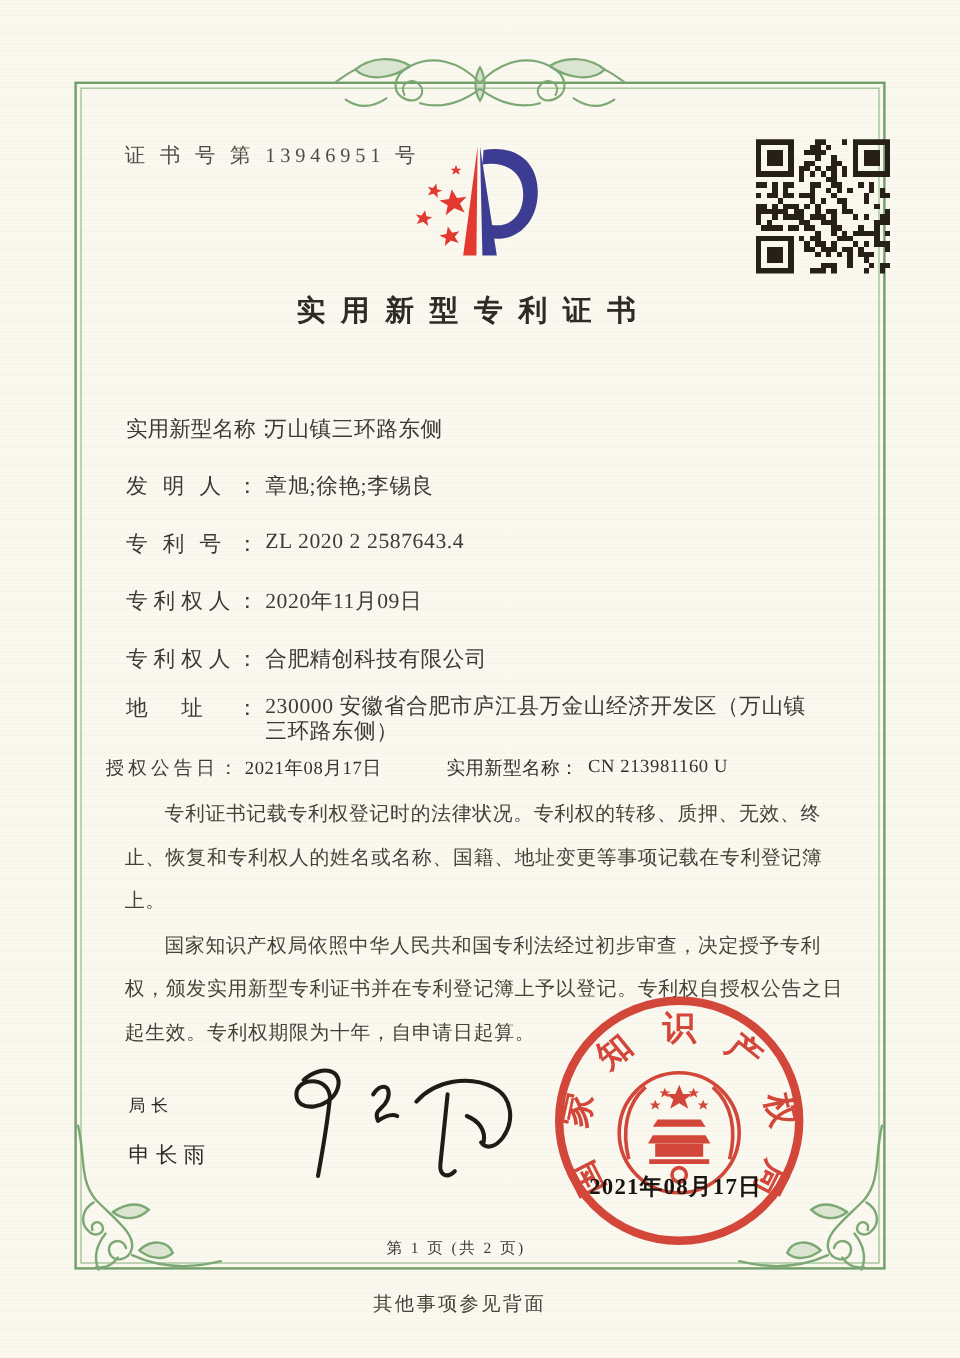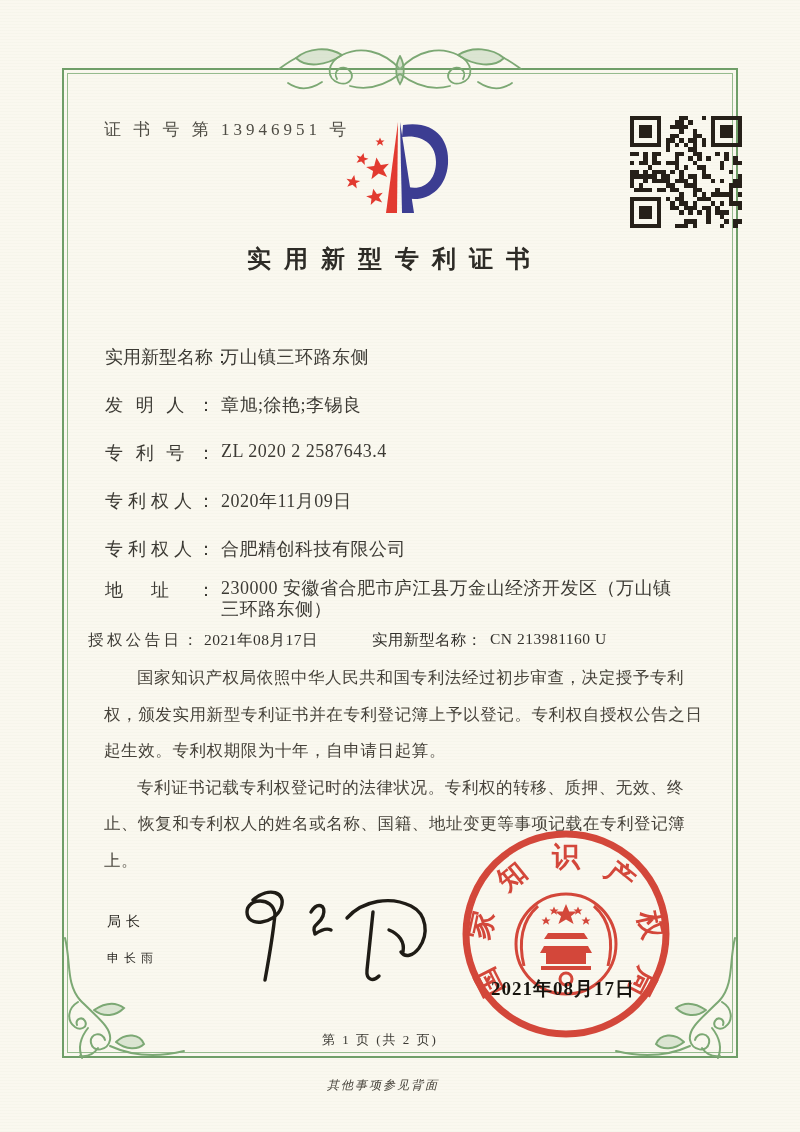--- a/index.html
+++ b/index.html
@@ -28,28 +28,28 @@
   .grant-row .f-label{width:110px}
   .gv1{margin-left:6px;width:168px;}
   .gl2{flex:none;width:110px;text-align:justify;text-align-last:justify;margin-left:0px;}
   .gv2{margin-left:8px;}
   
   .paras{position:absolute;left:104px;top:660px;width:600px;font-size:16.5px;line-height:36.5px;
     color:#46423a;letter-spacing:.6px;}
   .paras p{margin:0;text-indent:2em;}
   
   .sig-title{position:absolute;left:107px;top:913px;font-size:14px;letter-spacing:5px;color:#2c2a25;font-family:Liberation Serif, serif;}
-  .sig-name{position:absolute;left:107px;top:950px;font-size:12px;letter-spacing:5px;color:#2c2a25;font-family:"Liberation Sans","DejaVu Sans",sans-serif;}
+  .sig-name{position:absolute;left:107px;top:950px;font-size:18px;letter-spacing:5px;color:#2c2a25;font-family:"Liberation Sans","DejaVu Sans",sans-serif;}
   .sig-draw{position:absolute;left:215px;top:878px;width:225px;height:112px;}
   
   .seal{position:absolute;left:458px;top:826px;width:216px;height:216px;opacity:.93;z-index:2;}
   .seal-date{position:absolute;left:491px;top:976px;font-size:19px;color:#17150f;letter-spacing:1px;z-index:3;font-weight:600;}
   
   .page-info{position:absolute;left:0;top:1031px;width:760px;text-align:center;font-size:13px;letter-spacing:2px;color:#3c3a34;}
-  .back-note{position:absolute;left:0;top:1077px;width:766px;text-align:center;font-size:12px;letter-spacing:2px;color:#46423a;font-style:italic;}
+  .back-note{position:absolute;left:0;top:1077px;width:766px;text-align:center;font-size:16px;letter-spacing:2px;color:#46423a;}
   
   .orn-top{position:absolute;left:278px;top:38px;width:244px;height:64px;z-index:2;}
   .orn-bl{position:absolute;left:58px;top:936px;width:130px;height:128px;z-index:1;}
   .orn-br{position:absolute;left:612px;top:936px;width:130px;height:128px;z-index:1;transform:scaleX(-1);}
 </style>
 </head>
 <body>
 
 <div id="page">
 
@@ -444,22 +444,22 @@
   </div>
 
   <div class="grant-row">
     <span class="f-label">授权公告日：</span>
     <span class="f-value gv1">2021年08月17日</span>
     <span class="gl2">实用新型名称：</span>
     <span class="f-value gv2">CN 213981160 U</span>
   </div>
 
   <div class="paras">
+    <p>专利证书记载专利权登记时的法律状况。专利权的转移、质押、无效、终止、恢复和专利权人的姓名或名称、国籍、地址变更等事项记载在专利登记簿上。</p>
     <p>国家知识产权局依照中华人民共和国专利法经过初步审查，决定授予专利权，颁发实用新型专利证书并在专利登记簿上予以登记。专利权自授权公告之日起生效。专利权期限为十年，自申请日起算。</p>
-    <p>专利证书记载专利权登记时的法律状况。专利权的转移、质押、无效、终止、恢复和专利权人的姓名或名称、国籍、地址变更等事项记载在专利登记簿上。</p>
   </div>
 
   <div class="sig-title">局长</div>
   <div class="sig-name">申长雨</div>
   <svg class="sig-draw" viewBox="0 0 225 112">
     <g stroke="#1f1c16" stroke-width="3.4" fill="none" stroke-linecap="round" stroke-linejoin="round">
       <path d="M38,22 C54,8 72,14 66,30 C60,46 32,50 32,34 C32,20 58,18 60,36 C58,58 54,80 50,102"></path>
       <path d="M96,34 C102,24 112,26 108,38 C104,48 96,46 100,56 C106,52 112,50 116,52"></path>
       <path d="M132,40 C148,22 176,18 196,28 C212,36 214,56 204,70 C198,78 190,80 186,74"></path>
       <path d="M158,34 L152,92 C151,102 158,104 164,98"></path>

